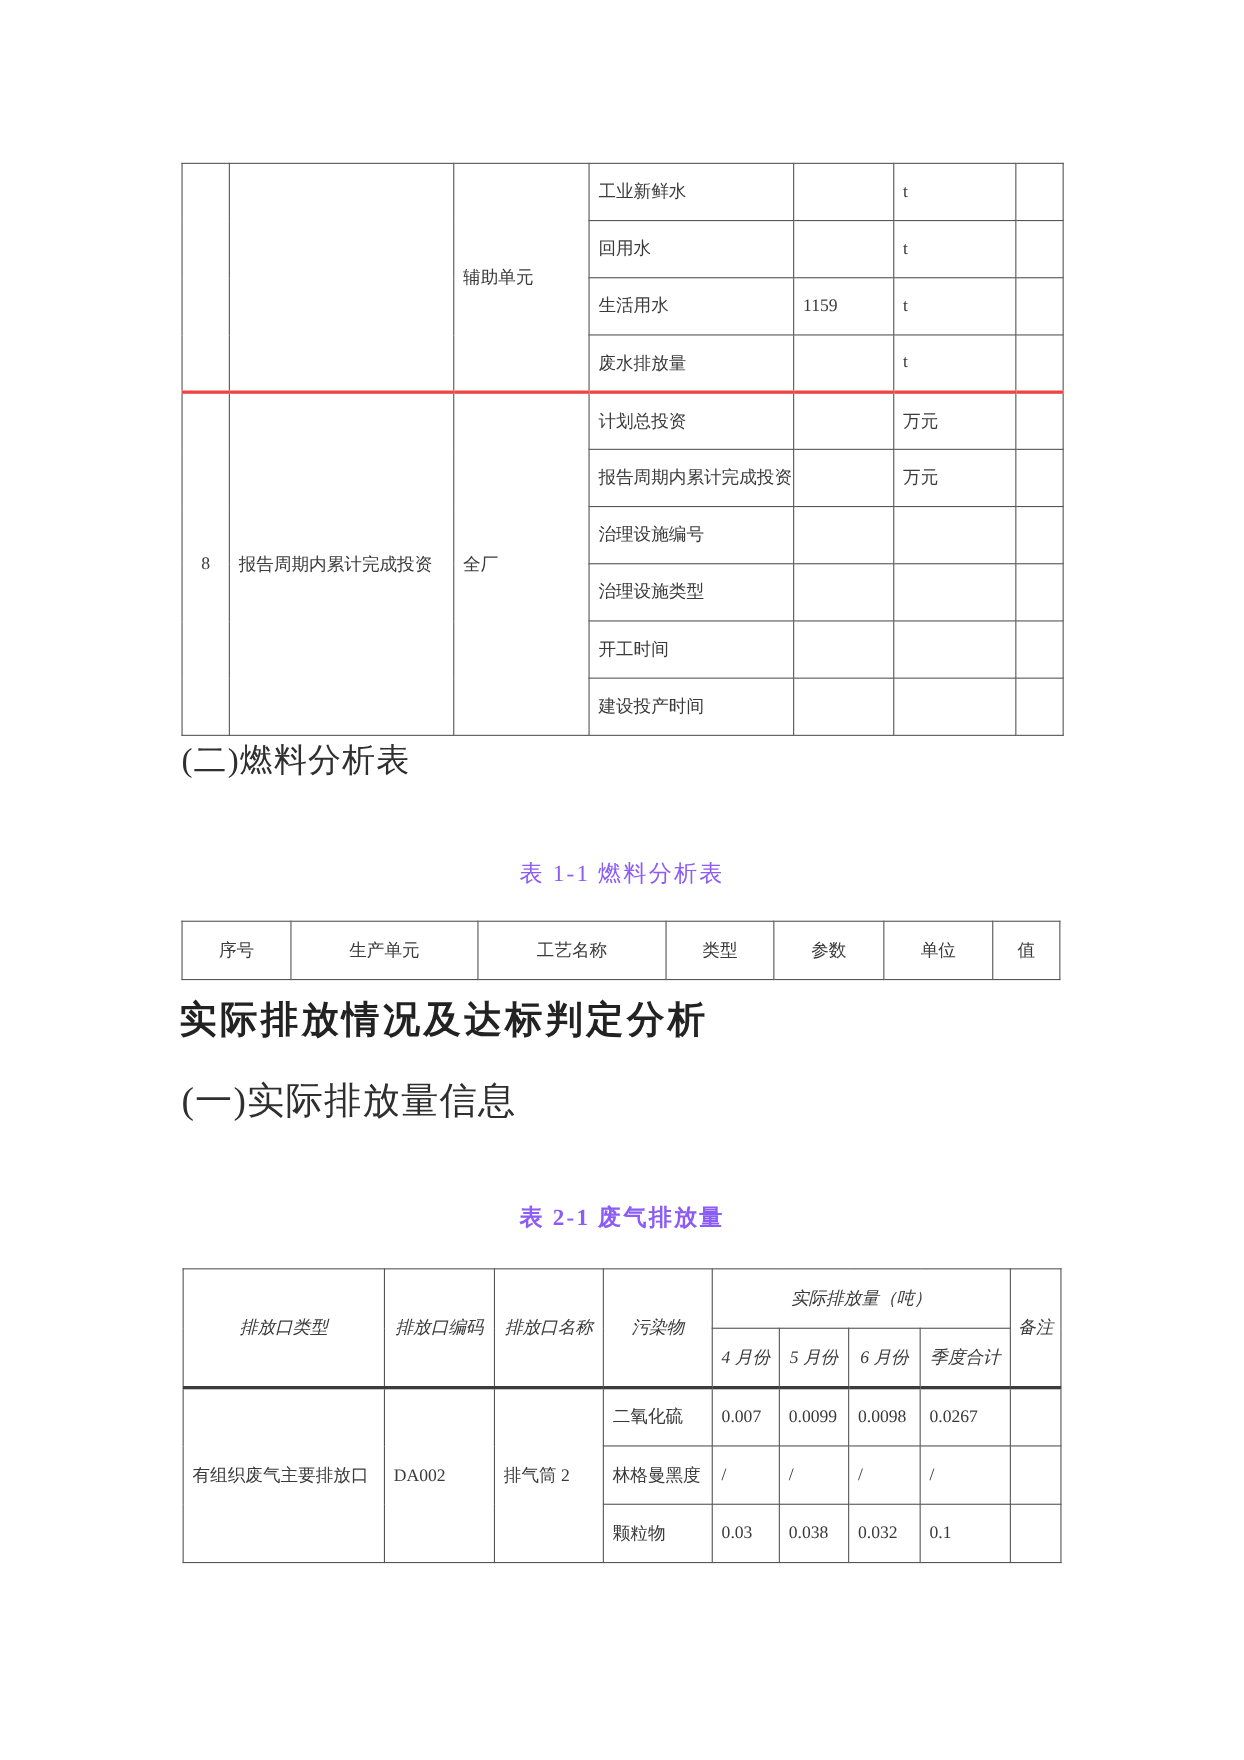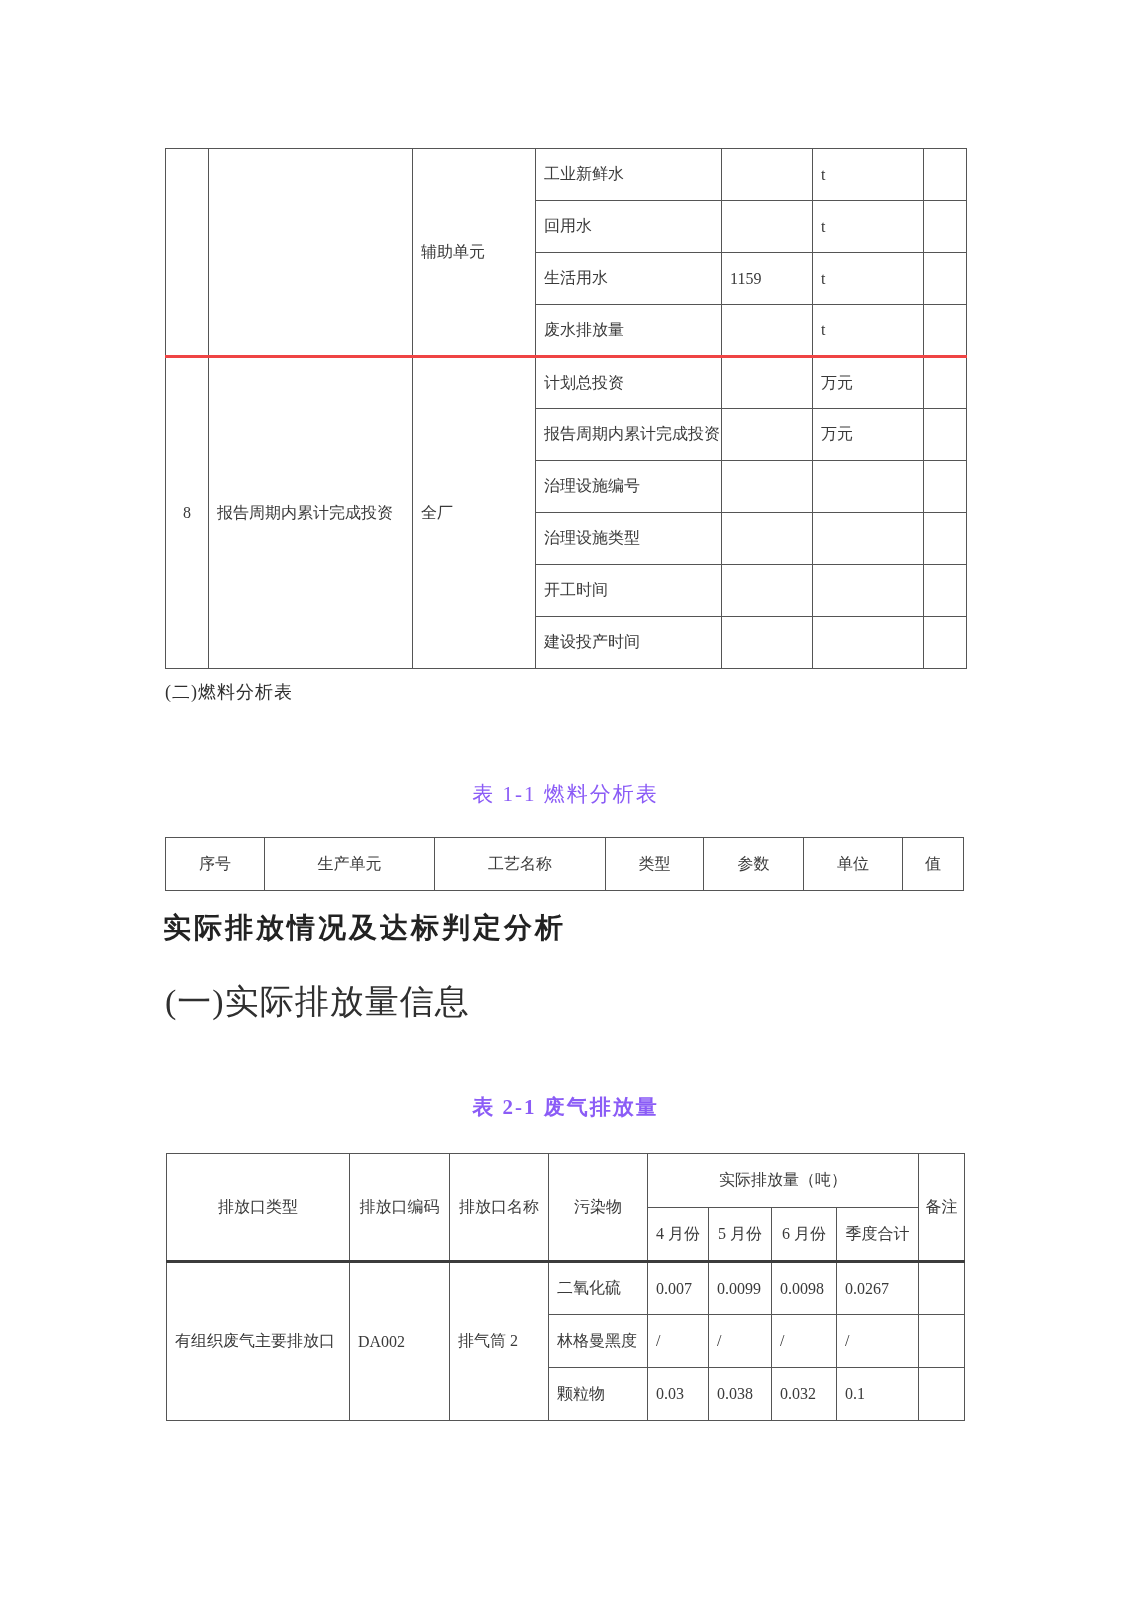--- a/index.html
+++ b/index.html
@@ -25,29 +25,29 @@
   .top-table{left:165px;top:148px;width:801px;}
   .top-table tr{height:52px;}
   .top-table .sec-divider td{border-top:3px solid #ef4444;}
   
   .fuel-table{left:165px;top:837px;width:694px;}
   .fuel-table tr{height:53px;}
   
   .gas-table{left:166px;top:1153px;width:799px;}
   .gas-table tr.hrow{height:54px;}
   .gas-table tr.drow{height:53px;}
-  .gas-table td.hcell{text-align:center;padding:0 2px;}
+  .gas-table td.hcell{text-align:center;padding:0 2px;font-style:italic;}
   .gas-table .thick-top td{border-top:3px solid #3c3c3c;}
   
   .sec-heading{
-    left:165px;font-size:18px;line-height:32px;font-weight:normal;
+    left:165px;font-size:30px;line-height:32px;font-weight:normal;
     color:#2f2f2f;letter-spacing:1px;white-space:nowrap;
   }
   .main-heading{
-    left:163px;top:908px;font-size:28px;line-height:40px;font-weight:bold;
+    left:163px;top:908px;font-size:34px;line-height:40px;font-weight:bold;
     color:#222;letter-spacing:3px;white-space:nowrap;
   }
   .tbl-caption{
     left:165px;width:801px;text-align:center;font-size:21px;line-height:26px;
     color:#8b5cf6;letter-spacing:2px;
   }
 </style>
 </head>
 <body>
 

